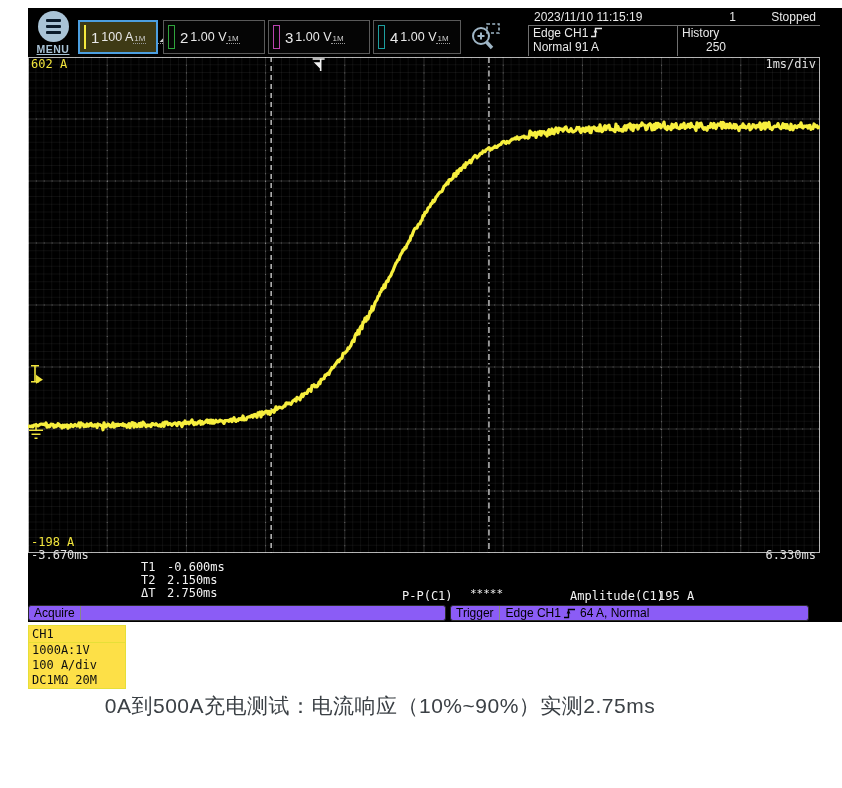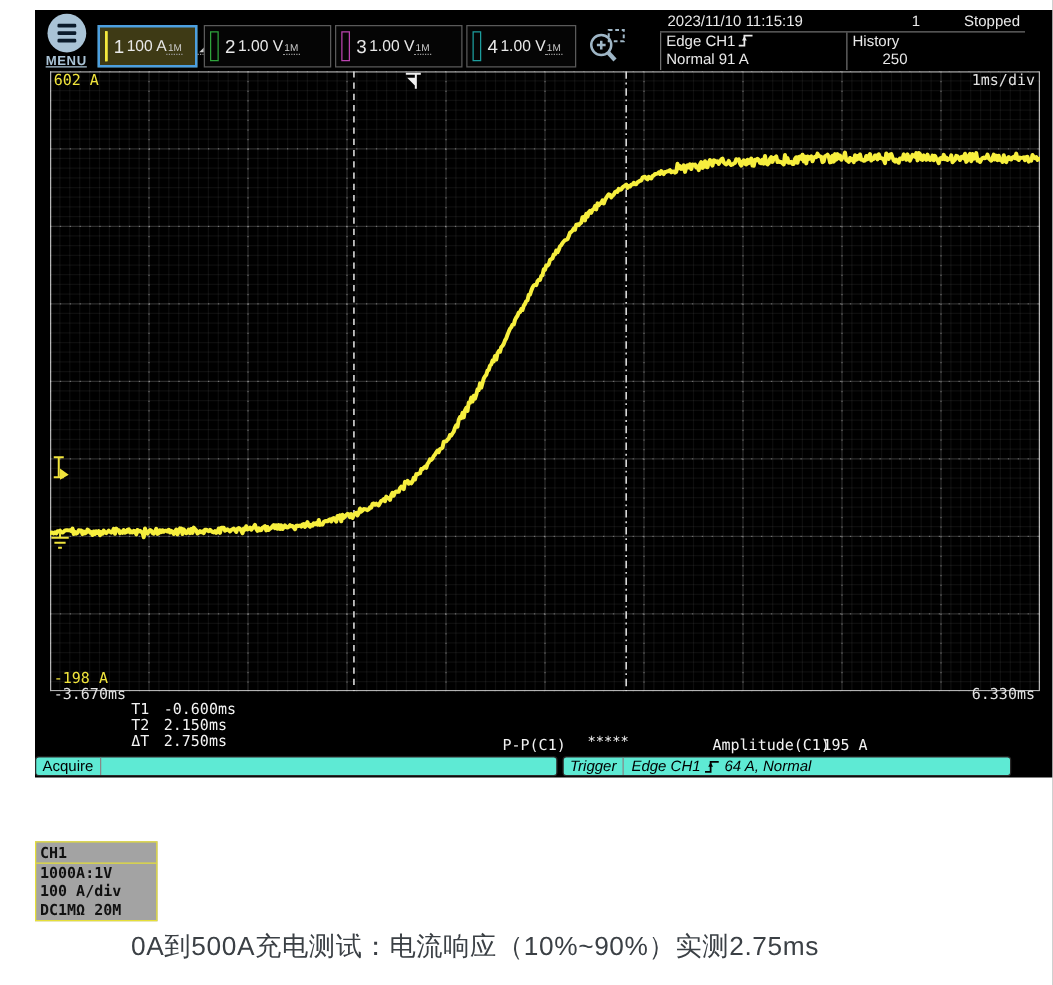--- a/index.html
+++ b/index.html
@@ -38,54 +38,54 @@
   .info-row2 { display:flex; height:30px; }
   .cell { border-right:1px solid #6f6f6f; padding:0 4px; line-height:14px; }
   .cell:last-child { border-right:none; }
   .cell-trig { width:150px; border-left:1px solid #6f6f6f; white-space:nowrap; }
   .cell-hist { width:52px; }
   .cell-mode { flex:1; }
   .cell .r { text-align:right; }
   .edge-ic { display:inline-block; vertical-align:-1px; margin-left:2px; }
 
   
-  .grat { position:absolute; left:12px; top:49px; width:792px; height:504px; }
+  .grat { position:absolute; left:0; top:49px; width:792px; height:504px; }
   .grat svg { position:absolute; left:0; top:0; }
   .glabel { position:absolute; font-family:"DejaVu Sans Mono", monospace; font-size:12px; line-height:12px; white-space:nowrap; z-index:5; }
   .gl-amp { color:#f0e43c; }
   .gl-time { color:#e0e0e0; }
 
   
   .meas { position:absolute; left:0; top:550px; width:814px; height:47px;
     font-family:"DejaVu Sans Mono", monospace; font-size:12px; color:#f2f2f2; }
   .meas-row { position:absolute; left:77px; white-space:nowrap; }
-  .meas-row .lbl { display:inline-block; width:26px; }
+  .meas-row .lbl { display:inline-block; width:26px;margin-left:36px; }
   .pp-lbl  { position:absolute; left:374px; top:31px; }
   .pp-val  { position:absolute; left:442px; top:29px; font-size:11px; }
   .amp-lbl { position:absolute; left:542px; top:31px; }
   .amp-val { position:absolute; left:630px; top:31px; }
 
   
   .sbar { position:absolute; left:0; top:597px; width:814px; height:17px; display:flex; gap:4px; }
-  .sbox { background:#5eead4; border:1px solid #2a2a2a; border-radius:3px; height:16px;
+  .sbox { background:#8b5cf6; border:1px solid #2a2a2a; border-radius:3px; height:16px;
     display:flex; align-items:center; font-size:12px; color:#000; overflow:hidden; white-space:nowrap; }
   .sbox .slbl { padding:0 5px; border-right:1px solid #888; height:100%; display:flex; align-items:center; }
   .sbox .sval { padding:0 6px; display:flex; align-items:center; }
   .sbox-acq { width:418px; }
-  .sbox-trg { width:359px;font-style:italic; }
-
-  
-  .chinfo { position:absolute; left:28px; top:625px; width:98px; background:#a3a3a3;
+  .sbox-trg { width:359px; }
+
+  
+  .chinfo { position:absolute; left:28px; top:625px; width:98px; background:#fde047;
     border:1.5px solid #e6df38; font-family:"DejaVu Sans Mono", monospace; font-size:12px;
-    font-weight:bold; color:#111;margin-top:48px; }
+    font-weight:normal; color:#111; }
   .chinfo .t { padding:1px 3px 0; border-bottom:1.5px solid #e6df38; line-height:15px; }
   .chinfo .l { padding:0 3px; line-height:15px; }
 
   
-  .caption { position:absolute; left:0; top:743px; width:760px; text-align:center;
+  .caption { position:absolute; left:0; top:692px; width:760px; text-align:center;
     font-size:21px; font-weight:500; color:#3b4045; letter-spacing:.5px; }
 </style>
 </head>
 <body>
 
 <div class="page">
   <div class="scope">
 
     <div class="hdr">
 

